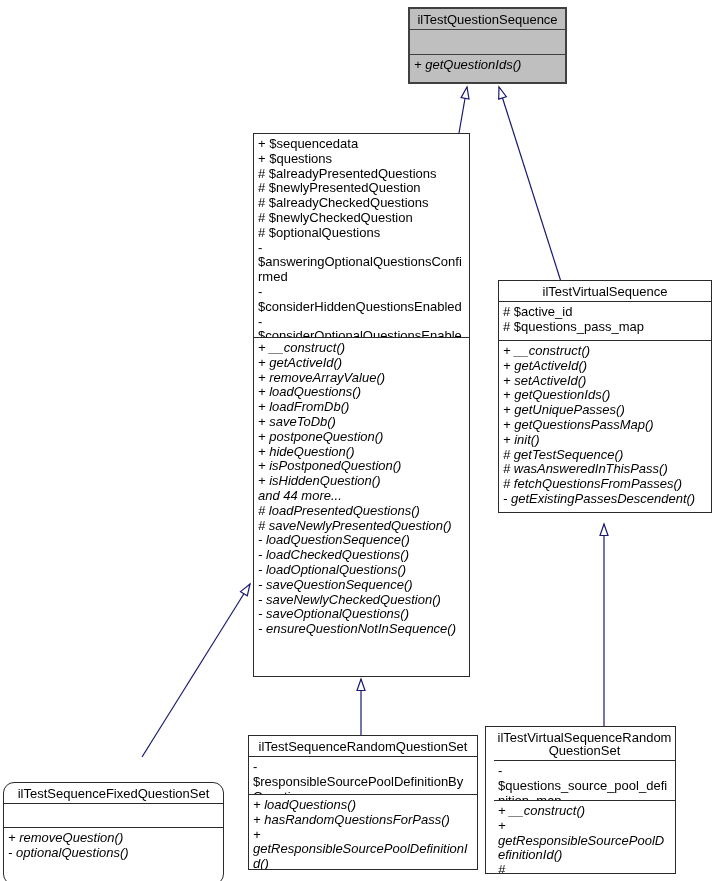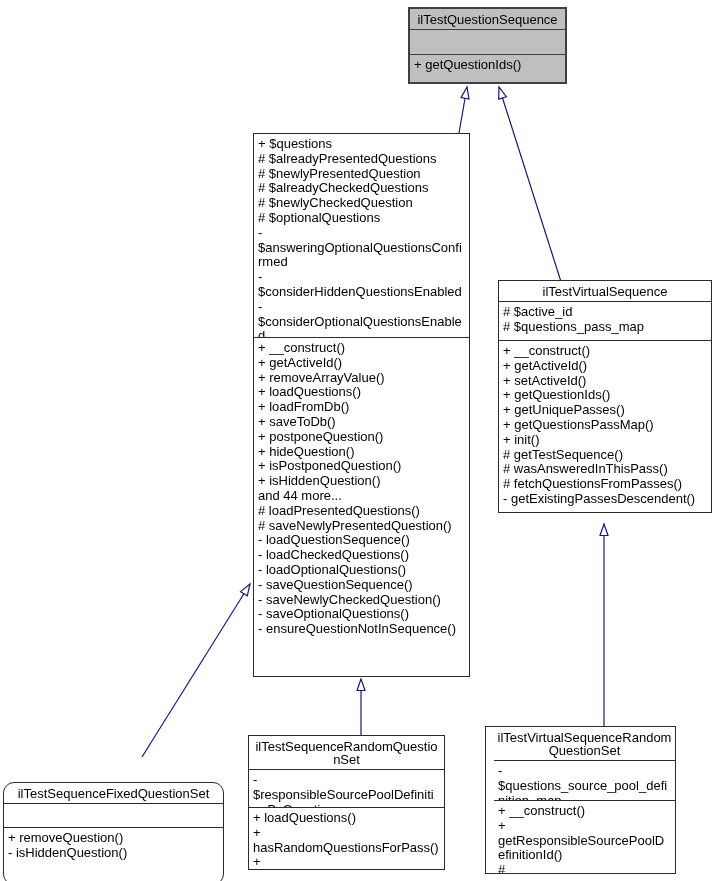--- a/index.html
+++ b/index.html
@@ -41,21 +41,21 @@
   .uml-items {
     margin: 0;
     padding: 3px 4px;
     box-sizing: border-box;
     list-style: none;
     line-height: 14.8px;
     overflow: hidden;
   }
   .uml-items li { overflow-wrap: anywhere; }
   .uml-attrs { flex: 0 0 auto; border-bottom: 1px solid var(--border, #2a2a2a); }
-  .uml-methods { flex: 1 1 auto; }
+  .uml-methods { flex: 1 1 auto; font-style: italic; }
 </style>
 </head>
 <body>
 
 <div id="canvas">
 
   <svg id="edges" width="719" height="881" viewBox="0 0 719 881">
     <defs>
       <marker id="inherit" markerWidth="15" markerHeight="12" refX="12.5" refY="5" orient="auto" markerUnits="userSpaceOnUse">
         <path class="arrowhead" d="M1,1 L12.5,5 L1,9 Z"></path>
@@ -71,20 +71,21 @@
   <div class="uml-class highlighted" style="left:408px; top:7px; width:159px; height:77px;">
     <div class="uml-title">ilTestQuestionSequence</div>
     <ul class="uml-items uml-attrs" style="height:25px;"></ul>
     <ul class="uml-items uml-methods">
         <li>+ getQuestionIds()</li>
       </ul>
   </div>
 
   <div class="uml-class" style="left:253px; top:133px; width:217px; height:544px;">
     <ul class="uml-items uml-attrs" style="height:204px;">
+        <li>+ $sequencedata</li>
         <li>+ $questions</li>
         <li># $alreadyPresentedQuestions</li>
         <li># $newlyPresentedQuestion</li>
         <li># $alreadyCheckedQuestions</li>
         <li># $newlyCheckedQuestion</li>
         <li># $optionalQuestions</li>
         <li>- $answeringOptionalQuestionsConfirmed</li>
         <li>- $considerHiddenQuestionsEnabled</li>
         <li>- $considerOptionalQuestionsEnabled</li>
       </ul>
@@ -131,25 +132,25 @@
         <li># fetchQuestionsFromPasses()</li>
         <li>- getExistingPassesDescendent()</li>
       </ul>
   </div>
 
   <div class="uml-class" style="left:3px; top:782px; width:221px; height:103px;border-radius:11px;">
     <div class="uml-title">ilTestSequenceFixedQuestionSet</div>
     <ul class="uml-items uml-attrs" style="height:24px;"></ul>
     <ul class="uml-items uml-methods">
         <li>+ removeQuestion()</li>
-        <li>- isHiddenQuestion()</li>
+        <li>- optionalQuestions()</li>
       </ul>
   </div>
 
-  <div class="uml-class" style="left:248px; top:735px; width:197px; height:135px;">
+  <div class="uml-class" style="left:248px; top:735px; width:230px; height:135px;">
     <div class="uml-title">ilTestSequenceRandomQuestionSet</div>
     <ul class="uml-items uml-attrs" style="height:38px;">
         <li>- $responsibleSourcePoolDefinitionByQuestion</li>
       </ul>
     <ul class="uml-items uml-methods">
         <li>+ loadQuestions()</li>
         <li>+ hasRandomQuestionsForPass()</li>
         <li>+ getResponsibleSourcePoolDefinitionId()</li>
       </ul>
   </div>

